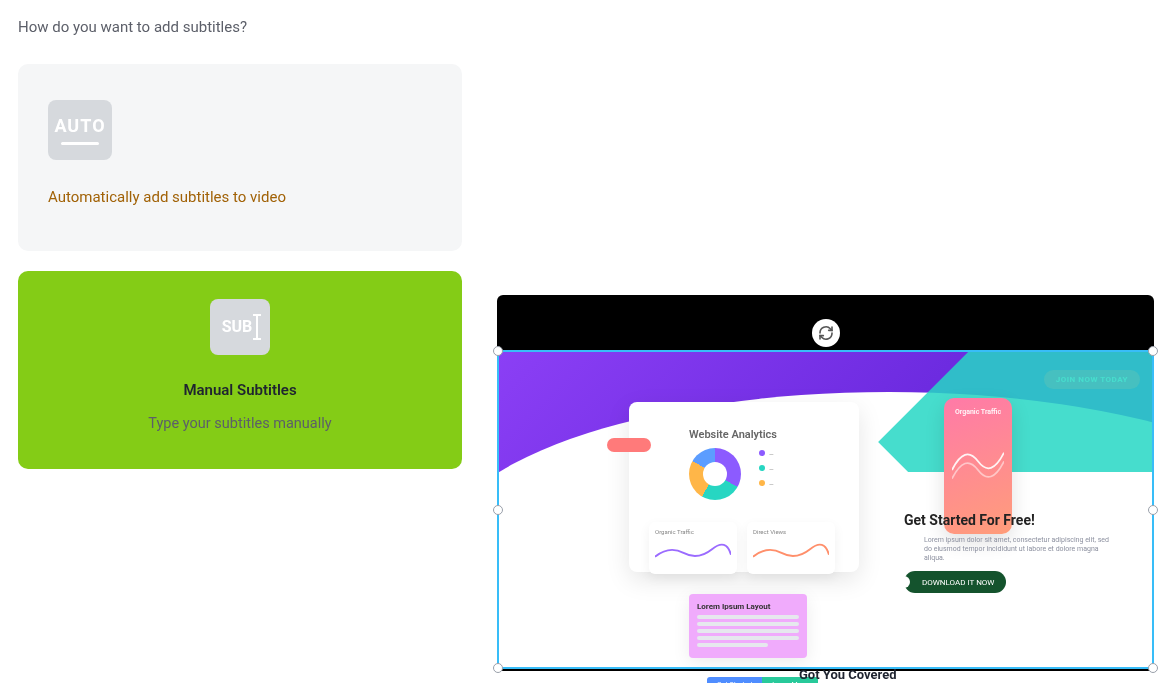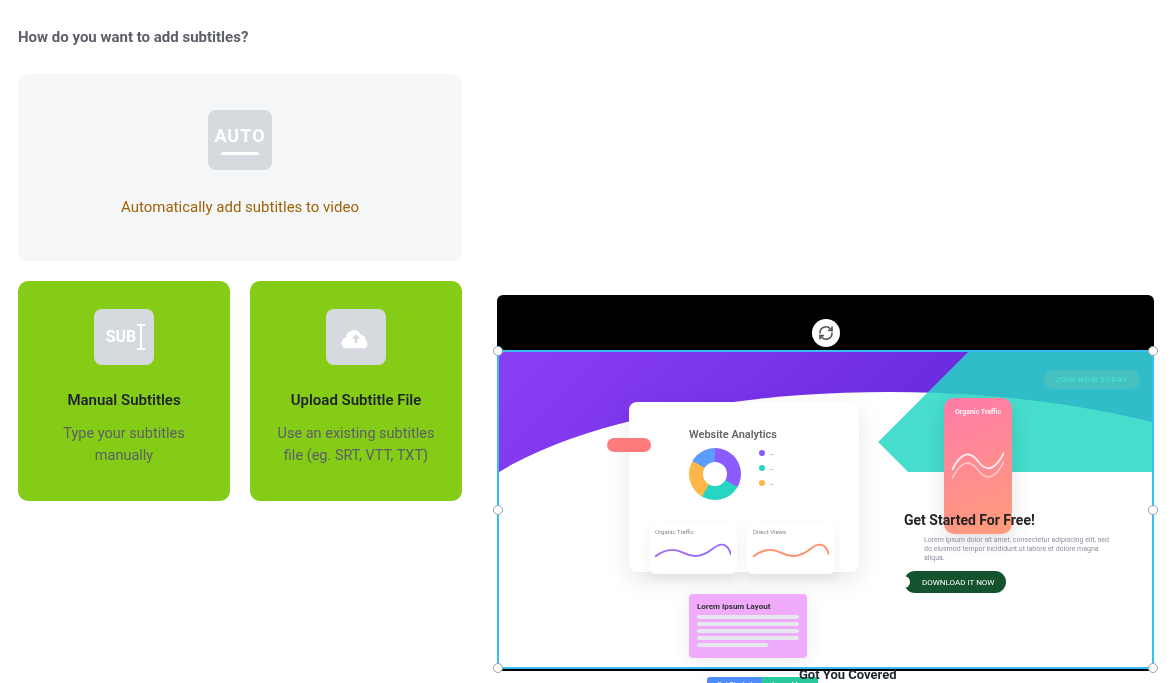--- a/index.html
+++ b/index.html
@@ -16,28 +16,26 @@
     left: 0;
     top: 0;
     width: 480px;
     height: 683px;
     padding: 18px;
   }
   .prompt-heading {
     font-size: 15px;
     color: #5c5f69;
     margin-bottom: 28px;
-    margin-top: 10px;
-    font-weight: bold;
+    margin-top: 0;
   }
   .card-large {
     background: #f5f6f7;
     border-radius: 10px;
     padding: 36px 30px 42px 30px;
-    text-align: center;
     cursor: pointer;
   }
   .icon-square {
     width: 64px;
     height: 60px;
     border-radius: 8px;
     background: #d6d9dd;
     display: inline-flex;
     align-items: center;
     justify-content: center;
@@ -276,30 +274,20 @@
       <div class="icon-square-sm">
         <div class="sub-text-icon">
           <span>SUB</span>
           <span class="cursor-bar"></span>
         </div>
       </div>
       <div class="card-title-sm">Manual Subtitles</div>
       <div class="card-desc-sm">Type your subtitles manually</div>
     </div>
 
-    <div class="card-small">
-      <div class="icon-square-sm cloud-icon">
-        <svg viewBox="0 0 24 20" fill="#ffffff">
-            <path d="M19 12.5a4 4 0 0 0-3.4-3.95A5.5 5.5 0 0 0 5 10.5 3.75 3.75 0 0 0 5.75 18H18.5A3.5 3.5 0 0 0 19 12.5z"></path>
-            <path d="M12 8l-3 3h2v3h2v-3h2z" fill="#d6d9dd"></path>
-          </svg>
-      </div>
-      <div class="card-title-sm">Upload Subtitle File</div>
-      <div class="card-desc-sm">Use an existing subtitles file (eg. SRT, VTT, TXT)</div>
-    </div>
   </div>
 </div>
 
 <div class="right-canvas">
 
   <div class="sync-circle">
     <svg width="16" height="16" viewBox="0 0 24 24" fill="none" stroke="#555" stroke-width="2.4" stroke-linecap="round">
         <path d="M3 12a9 9 0 0 1 15.5-6.4L21 8"></path>
         <path d="M21 3v5h-5"></path>
         <path d="M21 12a9 9 0 0 1-15.5 6.4L3 16"></path>

